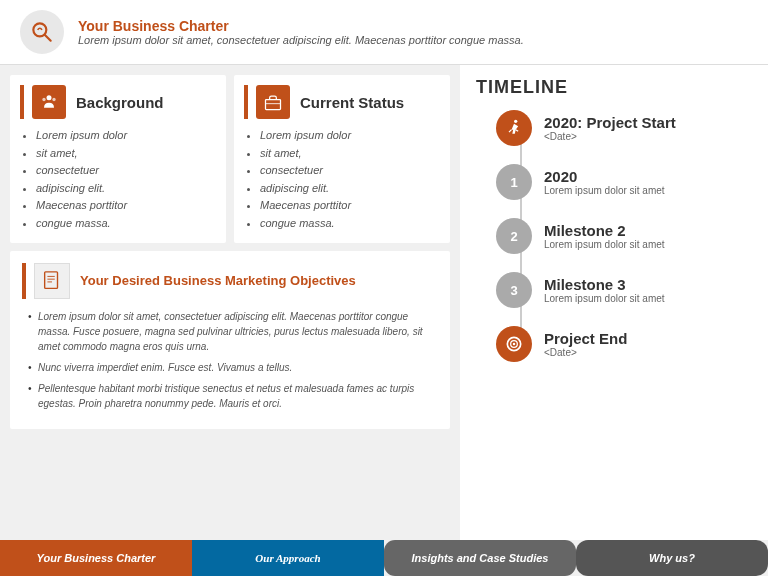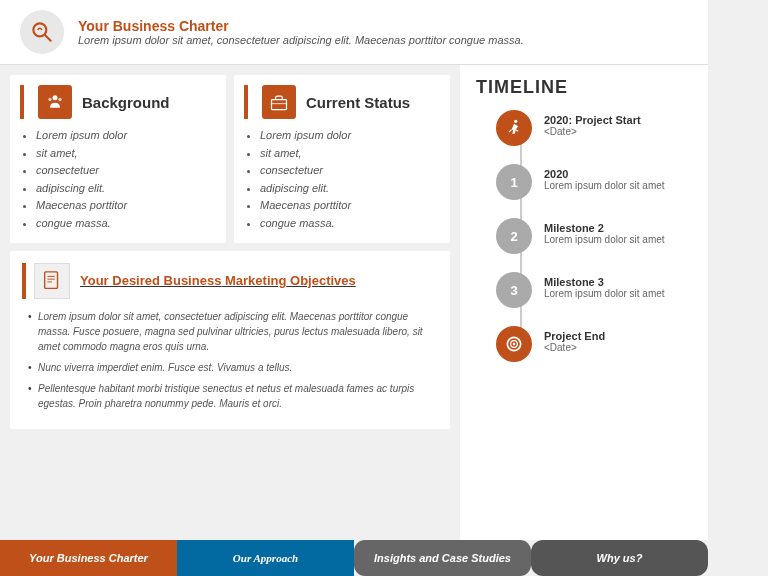--- a/index.html
+++ b/index.html
@@ -1,71 +1,71 @@
 <!DOCTYPE html>
 <html><head>
   <meta charset="utf-8">
   <style>
     * { box-sizing: border-box; margin: 0; padding: 0; }
     body { width: 768px; height: 576px; font-family: Arial, sans-serif; background: #f0f0f0; overflow: hidden; }
 
-    .page { width: 708px; height: 576px; background: #f0f0f0; display: flex; flex-direction: column; }
+    .page { width: 768px; height: 576px; background: #f0f0f0; display: flex; flex-direction: column; }
 
     
     .header { background: white; padding: 10px 20px; display: flex; align-items: center; gap: 14px; border-bottom: 1px solid #ddd; }
     .header-icon { width: 44px; height: 44px; border-radius: 50%; background: #e8e8e8; display: flex; align-items: center; justify-content: center; flex-shrink: 0; }
     .header-icon svg { width: 26px; height: 26px; }
     .header-text { display: flex; flex-direction: column; }
     .header-title { color: #c0501a; font-size: 14px; font-weight: bold; }
     .header-subtitle { color: #555; font-size: 11px; font-style: italic; }
 
     
     .main { display: flex; flex: 1; }
 
     
     .left-panel { flex: 0 0 460px; display: flex; flex-direction: column; padding: 10px; gap: 8px; }
 
     .top-cards { display: flex; gap: 8px; }
 
     .card { background: white; flex: 1; padding: 10px; border-radius: 2px; }
-    .card-header { display: flex; align-items: center; gap: 10px; margin-bottom: 8px; border-left: 4px solid #c0501a; padding-left: 14px; }
+    .card-header { display: flex; align-items: center; gap: 10px; margin-bottom: 8px; border-left: 4px solid #c0501a; padding-left: 8px; }
     .card-icon { width: 34px; height: 34px; background: #c0501a; border-radius: 3px; display: flex; align-items: center; justify-content: center; flex-shrink: 0; }
     .card-icon svg { width: 20px; height: 20px; fill: white; }
     .card-title { font-size: 15px; font-weight: bold; color: #333; }
 
     .card-list { list-style: disc; padding-left: 16px; }
     .card-list li { font-size: 11px; color: #555; font-style: italic; line-height: 1.6; }
 
     
     .bottom-card { background: white; padding: 12px; border-radius: 2px; }
     .bottom-card-header { display: flex; align-items: center; gap: 10px; margin-bottom: 10px; border-left: 4px solid #c0501a; padding-left: 8px; }
     .bottom-card-icon { width: 36px; height: 36px; background: #f0f0f0; border: 1px solid #ddd; display: flex; align-items: center; justify-content: center; flex-shrink: 0; }
     .bottom-card-icon svg { width: 22px; height: 22px; fill: #c0501a; }
-    .bottom-card-title { font-size: 13px; font-weight: bold; color: #333; text-decoration: underline; }
+    .bottom-card-title { font-size: 13px; font-weight: bold; color: #333; }
     .bottom-card-title span { color: #c0501a; font-weight: bold; }
 
     .bottom-bullets { padding-left: 4px; }
     .bottom-bullets p { font-size: 10px; color: #555; font-style: italic; line-height: 1.5; margin-bottom: 6px; padding-left: 12px; position: relative; }
     .bottom-bullets p::before { content: "•"; position: absolute; left: 2px; color: #333; }
 
     
     .right-panel { flex: 1; background: white; padding: 12px 16px; display: flex; flex-direction: column; }
     .timeline-title { font-size: 18px; font-weight: bold; color: #333; text-align: left; margin-bottom: 12px; letter-spacing: 1px; }
 
     .timeline { display: flex; flex-direction: column; align-items: flex-start; gap: 0; padding-left: 20px; position: relative; }
     .timeline-line { position: absolute; left: 44px; top: 22px; bottom: 22px; width: 2px; background: #ccc; z-index: 0; }
 
     .timeline-item { display: flex; align-items: flex-start; gap: 12px; position: relative; z-index: 1; margin-bottom: 18px; }
     .timeline-node { width: 36px; height: 36px; border-radius: 50%; display: flex; align-items: center; justify-content: center; flex-shrink: 0; font-weight: bold; font-size: 13px; }
     .timeline-node.orange { background: #c0501a; color: white; }
     .timeline-node.gray { background: #aaa; color: white; }
     .timeline-node svg { width: 20px; height: 20px; fill: white; }
 
     .timeline-content { padding-top: 4px; }
-    .timeline-content .tl-title { font-size: 11px; font-weight: bold; color: #333; }
+    .timeline-content .tl-title { font-size: 15px; font-weight: bold; color: #333; }
     .timeline-content .tl-sub { font-size: 10px; color: #666; }
 
     
     .footer { height: 36px; display: flex; }
     .footer-item { flex: 1; display: flex; align-items: center; justify-content: center; font-size: 11px; font-style: italic; font-weight: bold; }
     .footer-item:nth-child(1) { background: #c0501a; color: white; }
     .footer-item:nth-child(2) { background: #0369a1; color: white; font-family: Liberation Serif, serif; }
     .footer-item:nth-child(3) { background: #666; color: white; border-radius: 11px; }
     .footer-item:nth-child(4) { background: #555; color: white; border-radius: 12px; }
   </style>

